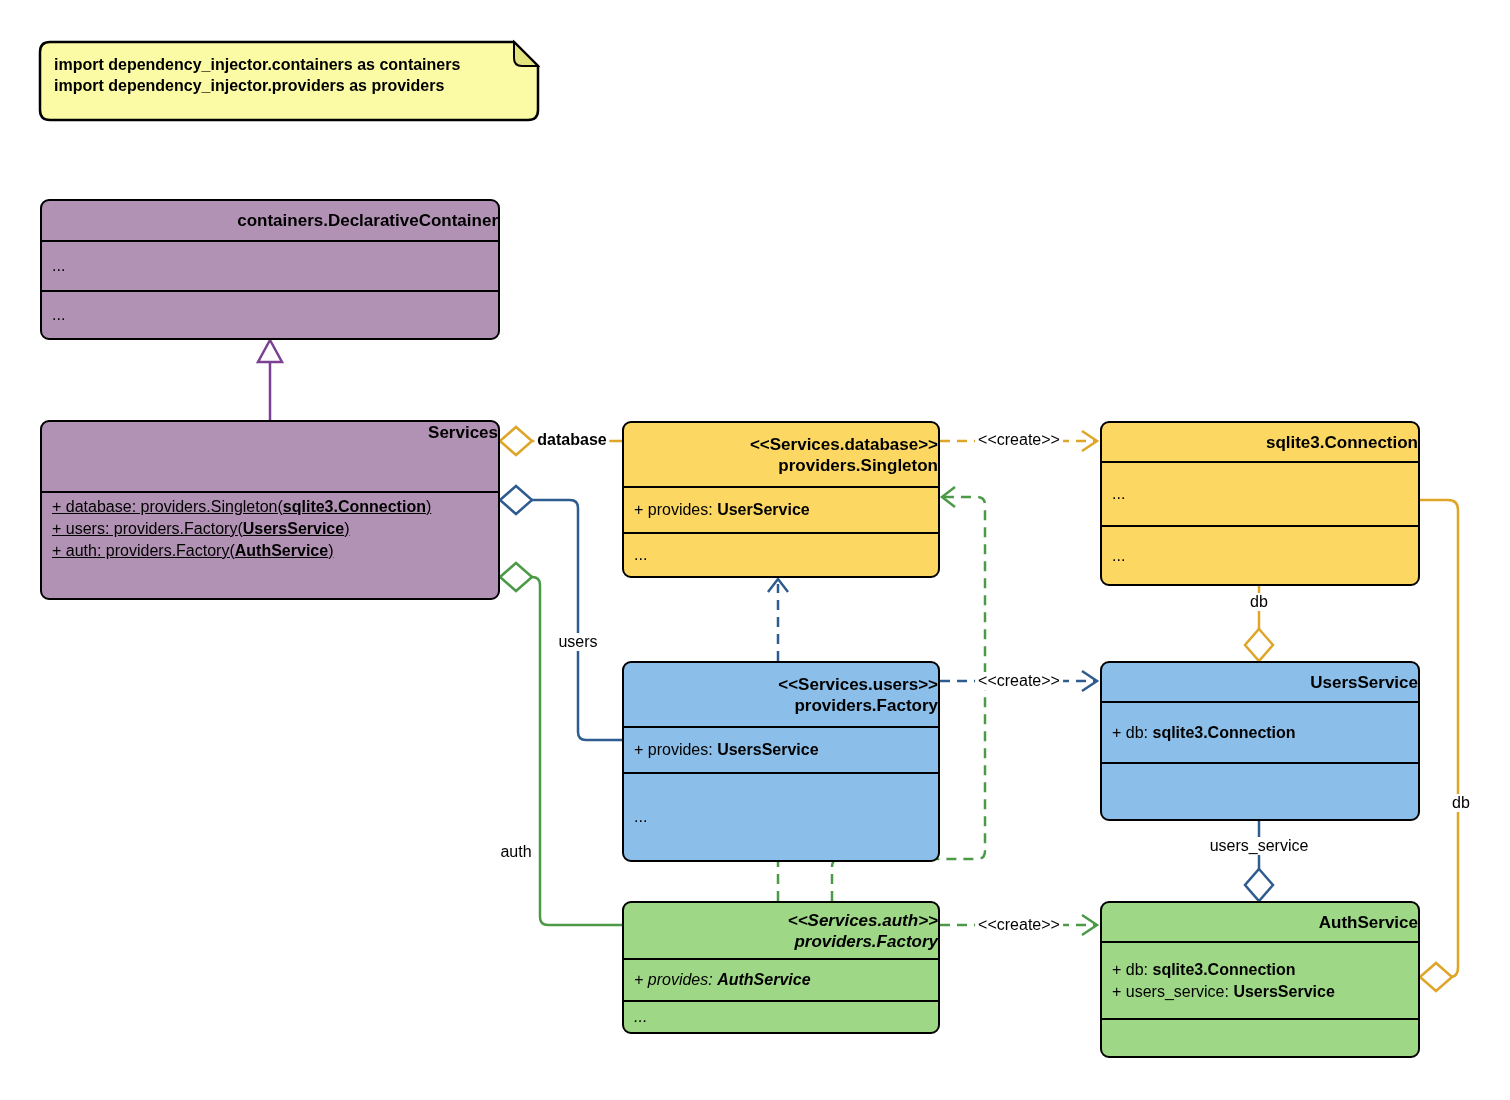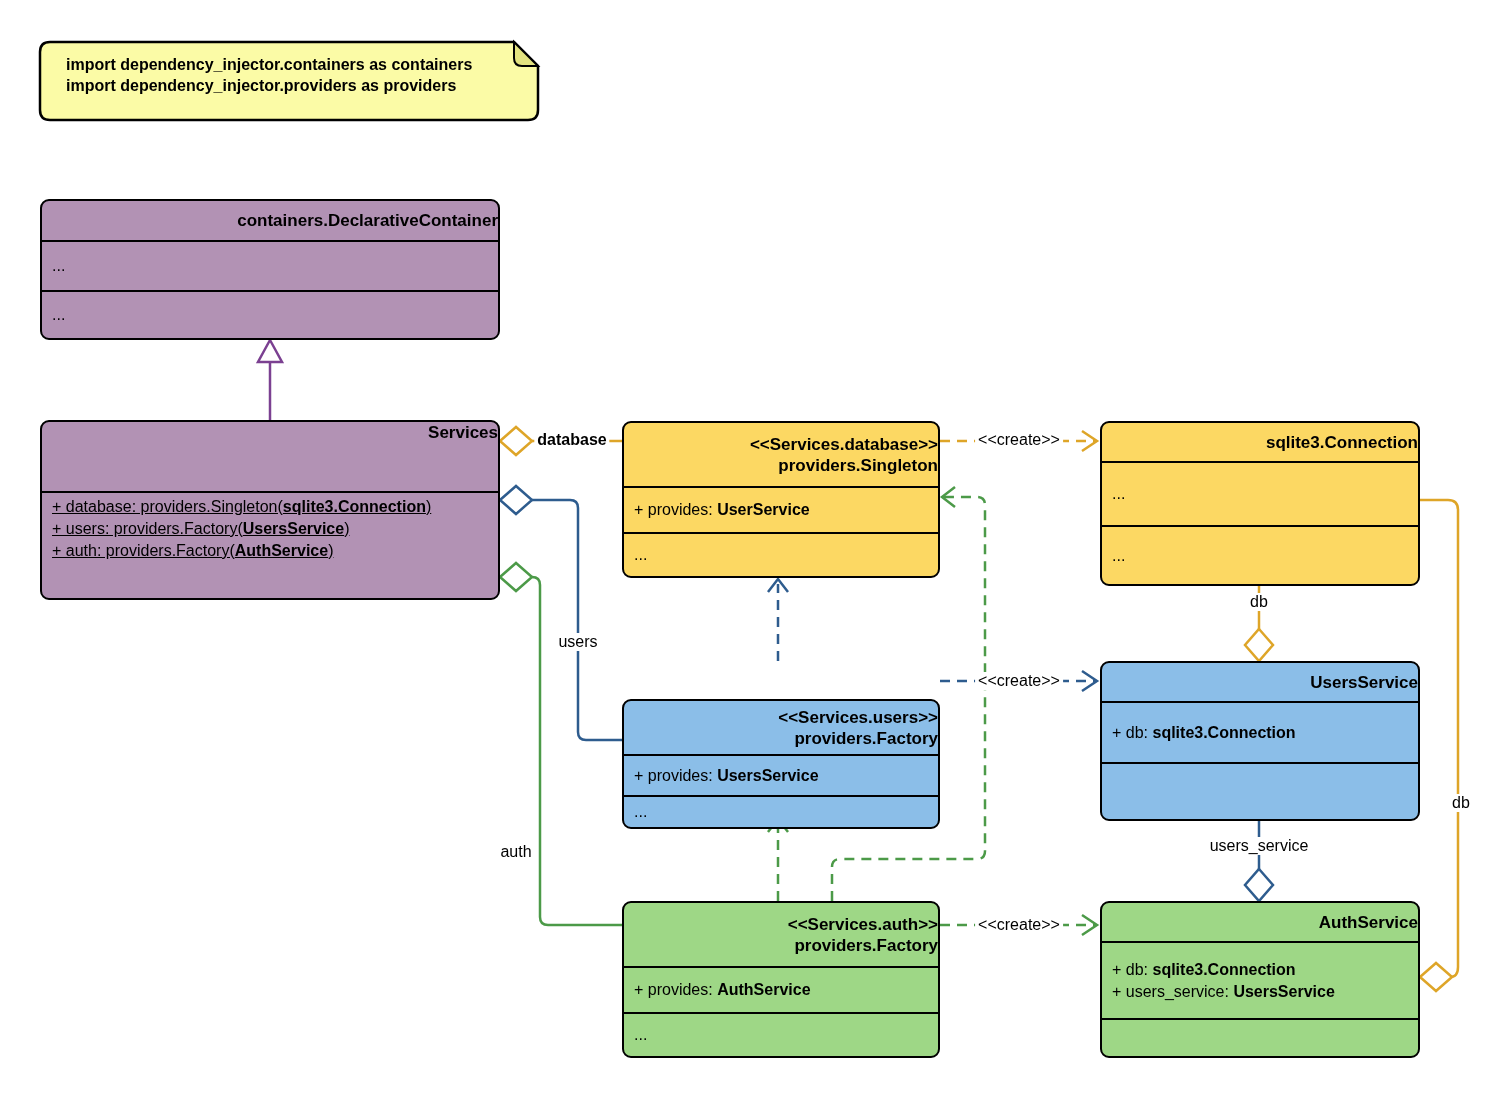--- a/index.html
+++ b/index.html
@@ -24,21 +24,21 @@
   .comp { box-sizing:border-box; display:flex; flex-direction:column; justify-content:center; }
   .comp + .comp { border-top:2px solid #000; }
   .comp.grow { flex:1; }
   .title { font-weight:bold; font-size:17px; text-align:center; line-height:21px;align-items:flex-end; }
   .attrs { font-size:16px; line-height:22px; padding:4px 10px; }
   .attrs b { font-weight:bold; }
   .u { text-decoration:underline; }
 
   
   .note-text {
-    position:absolute; left:56px; top:42px; width:586px; height:78px; z-index:3;
+    position:absolute; left:44px; top:42px; width:586px; height:78px; z-index:3;
     box-sizing:border-box; padding:12px 0 0 10px;
     font-weight:bold; font-size:16px; line-height:21px;
   }
 
   
   .elabel {
     position:absolute; z-index:3; transform:translate(-50%,-50%);
     background:#ffffff; padding:0 3px; font-size:16px; white-space:nowrap;
   }
 </style>
@@ -165,21 +165,21 @@
     <span>sqlite3.Connection</span>
   </div>
   <div class="comp attrs" style="height:64px;">
     <div>...</div>
   </div>
   <div class="comp attrs grow">
     <div>...</div>
   </div>
 </div>
 
-<div class="box blue" style="left:622px;top:699px;width:318px;height:130px;">
+<div class="box blue" style="left:622px;top:661px;width:318px;height:201px;">
   <div class="comp title" style="height:63px;">
     <div>&lt;&lt;Services.users&gt;&gt;</div>
     <div>providers.Factory</div>
   </div>
   <div class="comp attrs" style="height:46px;">
     <div><span>+ provides: </span><b>UsersService</b></div>
   </div>
   <div class="comp attrs grow">
     <div>...</div>
   </div>
@@ -188,21 +188,21 @@
 <div class="box blue" style="left:1100px;top:661px;width:320px;height:160px;">
   <div class="comp title" style="height:38px;">
     <span>UsersService</span>
   </div>
   <div class="comp attrs" style="height:61px;">
     <div><span>+ db: </span><b>sqlite3.Connection</b></div>
   </div>
   <div class="comp grow"></div>
 </div>
 
-<div class="box green" style="left:622px;top:901px;width:318px;height:157px;">
+<div class="box green" style="left:622px;top:901px;width:318px;height:133px;font-style:italic;">
   <div class="comp title" style="height:63px;">
     <div>&lt;&lt;Services.auth&gt;&gt;</div>
     <div>providers.Factory</div>
   </div>
   <div class="comp attrs" style="height:46px;">
     <div><span>+ provides: </span><b>AuthService</b></div>
   </div>
   <div class="comp attrs grow">
     <div>...</div>
   </div>

